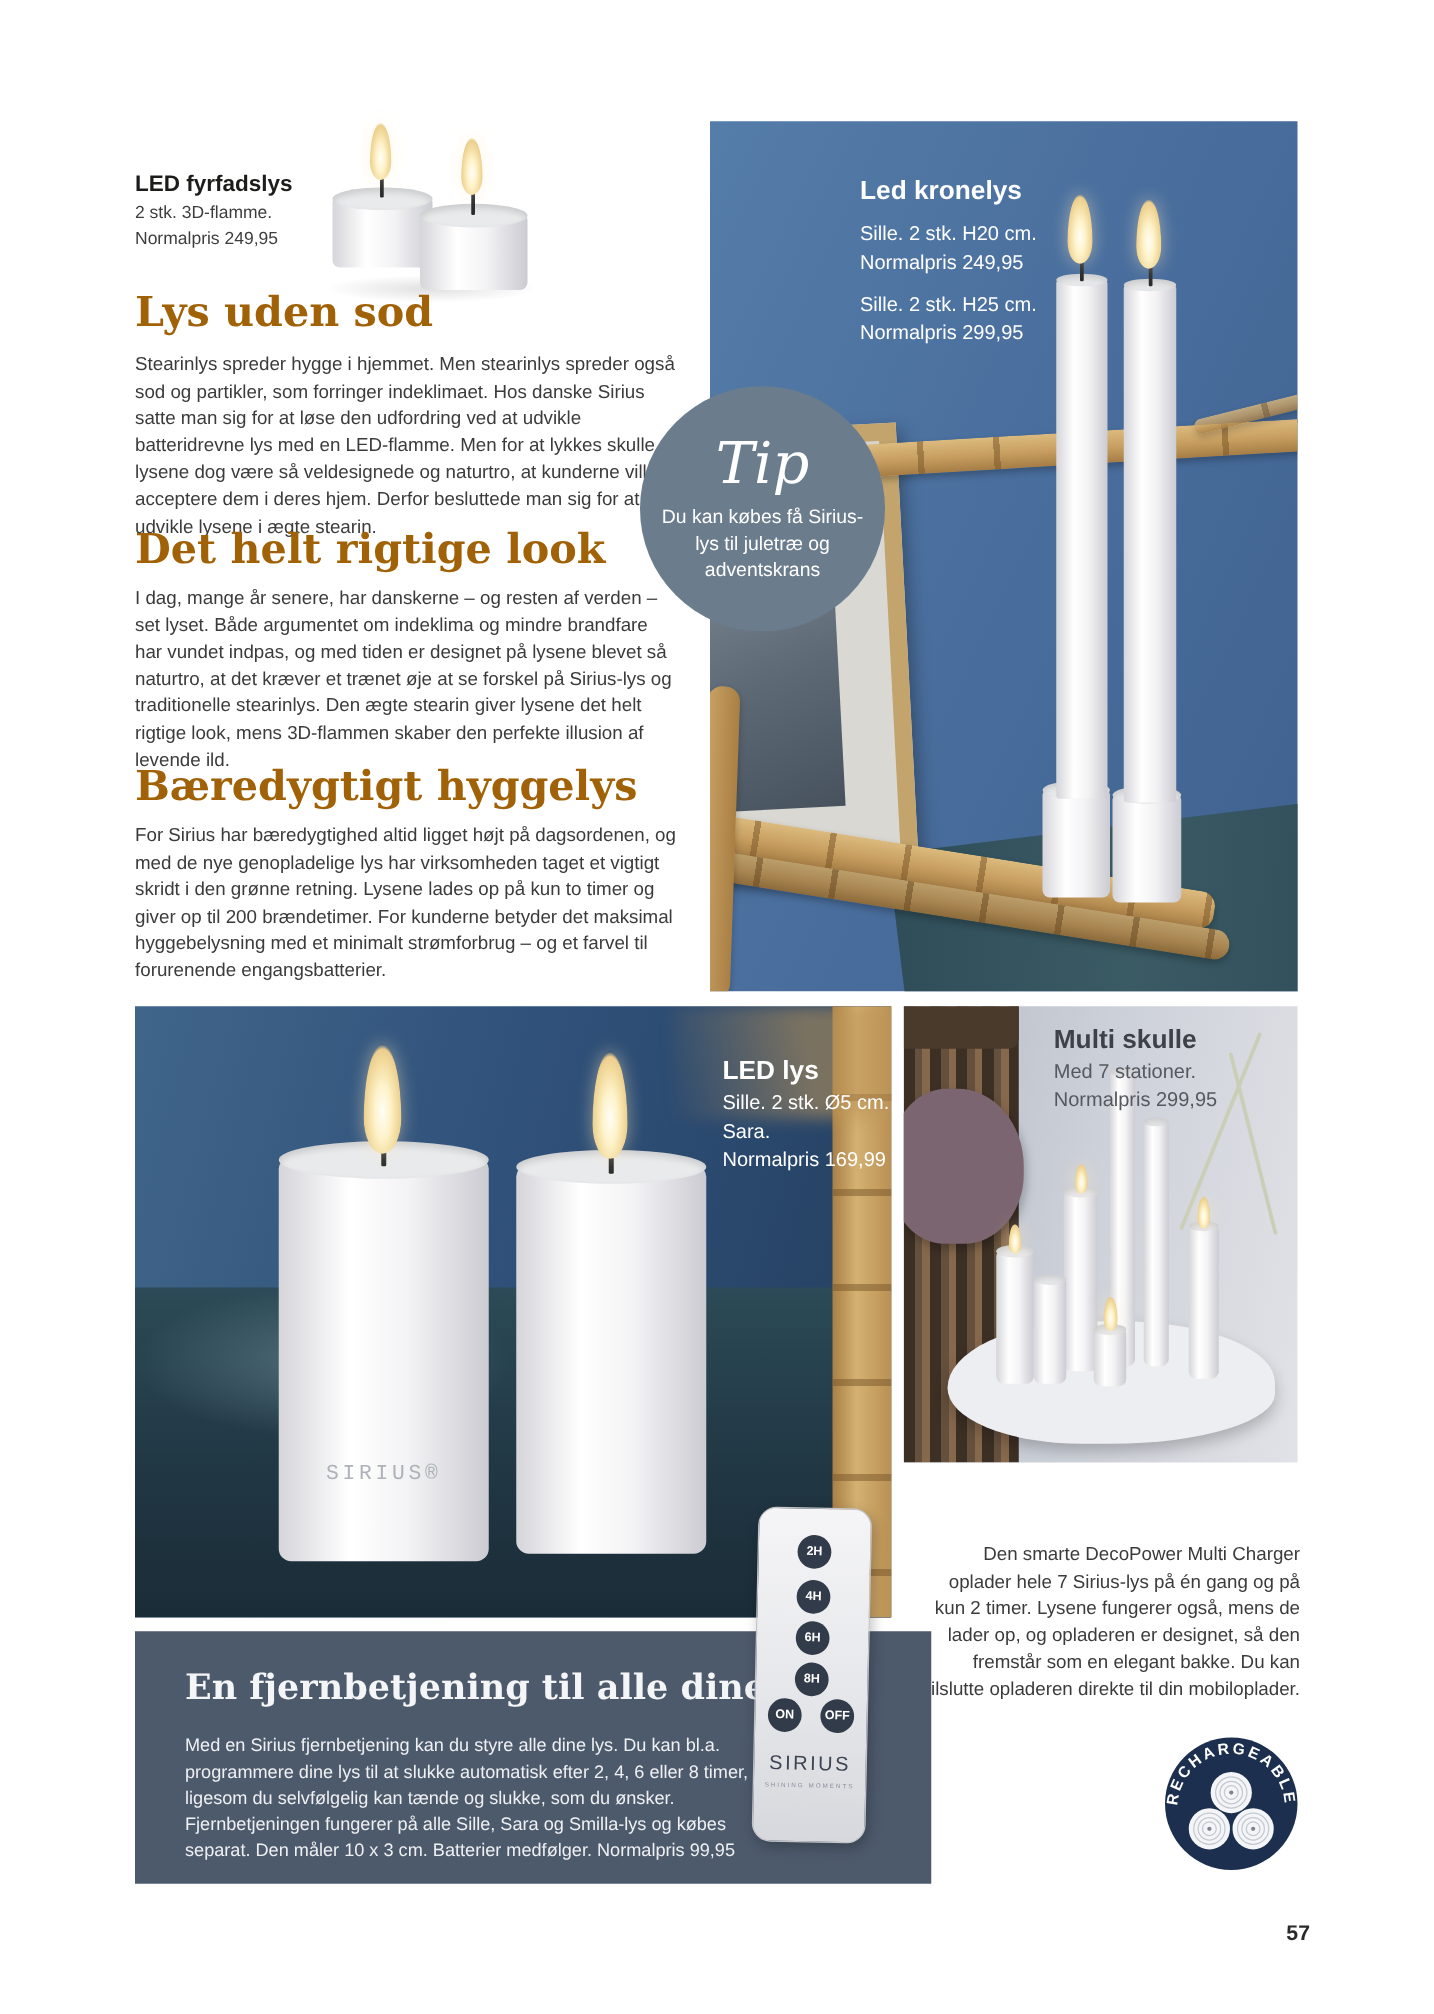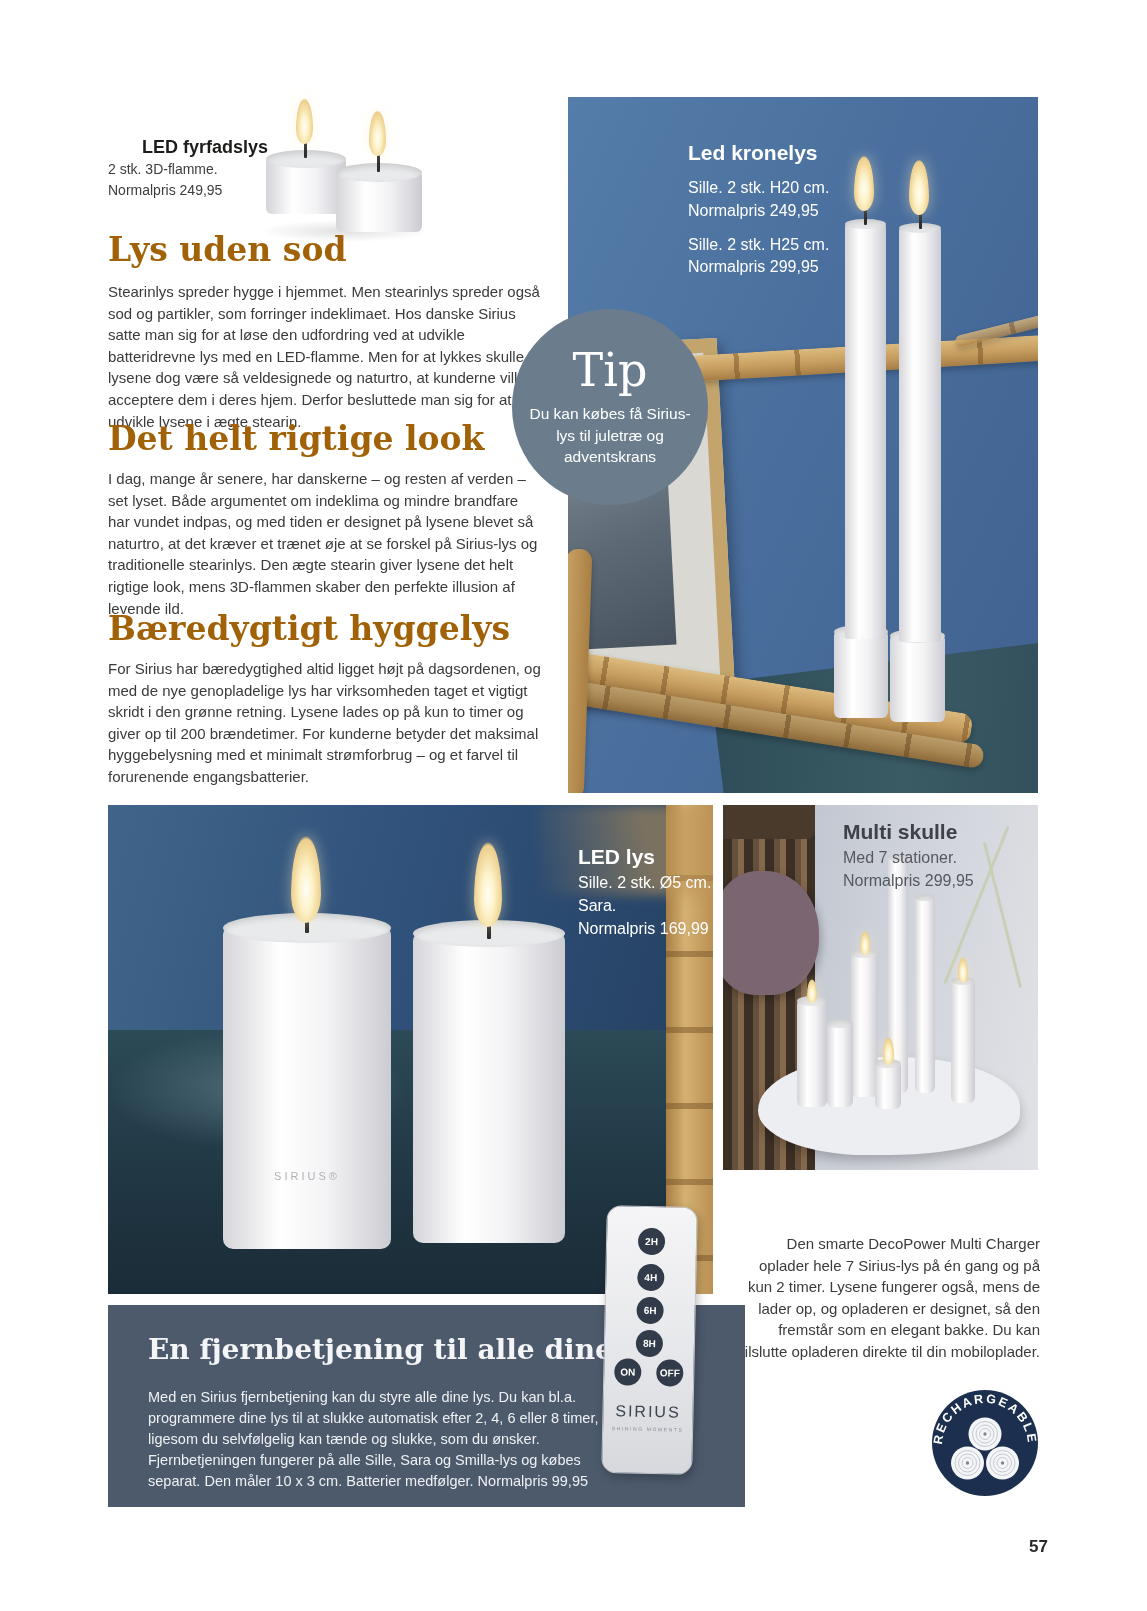--- a/index.html
+++ b/index.html
@@ -2,21 +2,21 @@
 <html><head>
 <meta charset="utf-8">
 <style>
   html,body{margin:0;padding:0;background:#ffffff;}
   .page{position:relative;width:1147px;height:1611px;background:#fff;overflow:hidden;
         font-family:"Liberation Sans",sans-serif;color:#3b3b3c;}
   .abs{position:absolute;}
   
   .serif-h{font-family:"DejaVu Serif","Liberation Serif",serif;font-weight:700;color:#a16207;line-height:1.05;}
   .body-p{font-size:15px;line-height:21.6px;color:#3b3b3c;}
-  .p-title{font-weight:700;font-size:18px;color:#1c1c1a;line-height:1.25;text-align:right;}
+  .p-title{font-weight:700;font-size:18px;color:#1c1c1a;line-height:1.25;}
   .p-line{font-size:14px;color:#3d3d3e;line-height:1.5;}
   .bold{font-weight:400;}
   .ov{color:#ffffff;}
   .ov-title{font-weight:700;font-size:21px;line-height:1.3;}
   .ov-line{font-size:16px;line-height:1.42;}
   
   .cyl{position:absolute;background:linear-gradient(90deg,#d5d5da 0%,#ffffff 34%,#f3f3f5 62%,#cbcbd2 100%);
        border-radius:4px 4px 6px 6px;}
   .cyl .rim{position:absolute;left:0;right:0;border-radius:50%;background:#e9eaec;
        box-shadow:inset 0 3px 6px rgba(0,0,0,.14);}
@@ -32,21 +32,21 @@
   .photo{position:absolute;overflow:hidden;}
   .photo-top{left:568px;top:97px;width:470px;height:696px;
        background:linear-gradient(115deg,#557da9 0%,#4a6f9e 45%,#3f618f 100%);}
   .photo-led{left:108px;top:805px;width:605px;height:489px;
        background:linear-gradient(105deg,#40658a 0%,#30517a 45%,#233e5d 100%);}
   .photo-multi{left:723px;top:805px;width:315px;height:365px;
        background:linear-gradient(100deg,#b7bcc8 0%,#ccd0d8 45%,#e1e2e7 100%);}
   
   .tip-circle{left:512px;top:309px;width:196px;height:196px;border-radius:50%;
        background:#6b7d8d;z-index:6;text-align:center;}
-  .tip-word{font-family:"DejaVu Serif","Liberation Serif",serif;font-weight:400;
+  .tip-word{font-family:"DejaVu Serif","Liberation Serif",serif;font-style:italic;font-weight:400;
        font-size:46px;color:#ffffff;margin-top:34px;}
   .tip-text{font-size:15.5px;line-height:1.4;color:#ffffff;width:176px;margin:6px auto 0;}
   
   .dark-box{left:108px;top:1305px;width:637px;height:202px;background:#4d5a6c;}
   .dark-box h2{margin:0;font-size:28px;color:#f4f5f7;}
   .dark-box p{margin:0;font-size:14.5px;line-height:21px;color:#eef0f3;}
   
   .remote{left:604px;top:1206px;width:89px;height:266px;border-radius:15px;z-index:8;
        background:linear-gradient(180deg,#f5f5f7 0%,#e6e7ea 55%,#d7d8dd 100%);
        border:1px solid #c3c4ca;box-shadow:2px 4px 10px rgba(0,0,0,.25);transform:rotate(1.2deg);}
@@ -146,21 +146,21 @@
   <div class="photo photo-led">
 
     <div class="abs" style="left:0;top:225px;width:605px;height:264px;background:linear-gradient(180deg,#2c4a57 0%,#213744 55%,#1a2c37 100%);"></div>
     <div class="abs" style="left:0;top:225px;width:300px;height:120px;background:radial-gradient(closest-side,rgba(150,180,190,.35),rgba(150,180,190,0));"></div>
 
     <div class="abs" style="left:558px;top:0;width:48px;height:489px;background:repeating-linear-gradient(180deg,rgba(120,85,40,0) 0 70px,rgba(120,85,40,.5) 70px 76px),linear-gradient(90deg,#a97f45 0%,#d4b172 40%,#b98f52 100%);"></div>
     <div class="abs" style="left:430px;top:0;width:180px;height:90px;background:linear-gradient(80deg,rgba(190,150,90,0) 0%,rgba(190,150,90,.55) 60%);filter:blur(6px);"></div>
 
     <div class="cyl" style="left:115px;top:122px;width:168px;height:322px;border-radius:8px 8px 10px 10px;">
       <div class="rim" style="top:-14px;height:30px;"></div>
-      <div class="abs" style="left:50%;top:243px;transform:translateX(-50%);font-size:11px;letter-spacing:3px;color:#aeb2b8;">SIRIUS®</div>
+      <div class="abs" style="left:50%;top:243px;transform:translateX(-50%);font-size:17px;letter-spacing:3px;color:#aeb2b8;font-family:Liberation Mono, monospace;">SIRIUS®</div>
     </div>
     <div class="wick" style="left:197px;top:112px;height:16px;width:4px;"></div>
     <div class="flame" style="left:183px;top:30px;width:30px;height:88px;"></div>
 
     <div class="cyl" style="left:305px;top:128px;width:152px;height:310px;border-radius:8px 8px 10px 10px;">
       <div class="rim" style="top:-13px;height:27px;"></div>
     </div>
     <div class="wick" style="left:379px;top:118px;height:16px;width:4px;"></div>
     <div class="flame" style="left:366px;top:36px;width:28px;height:86px;"></div>
 

